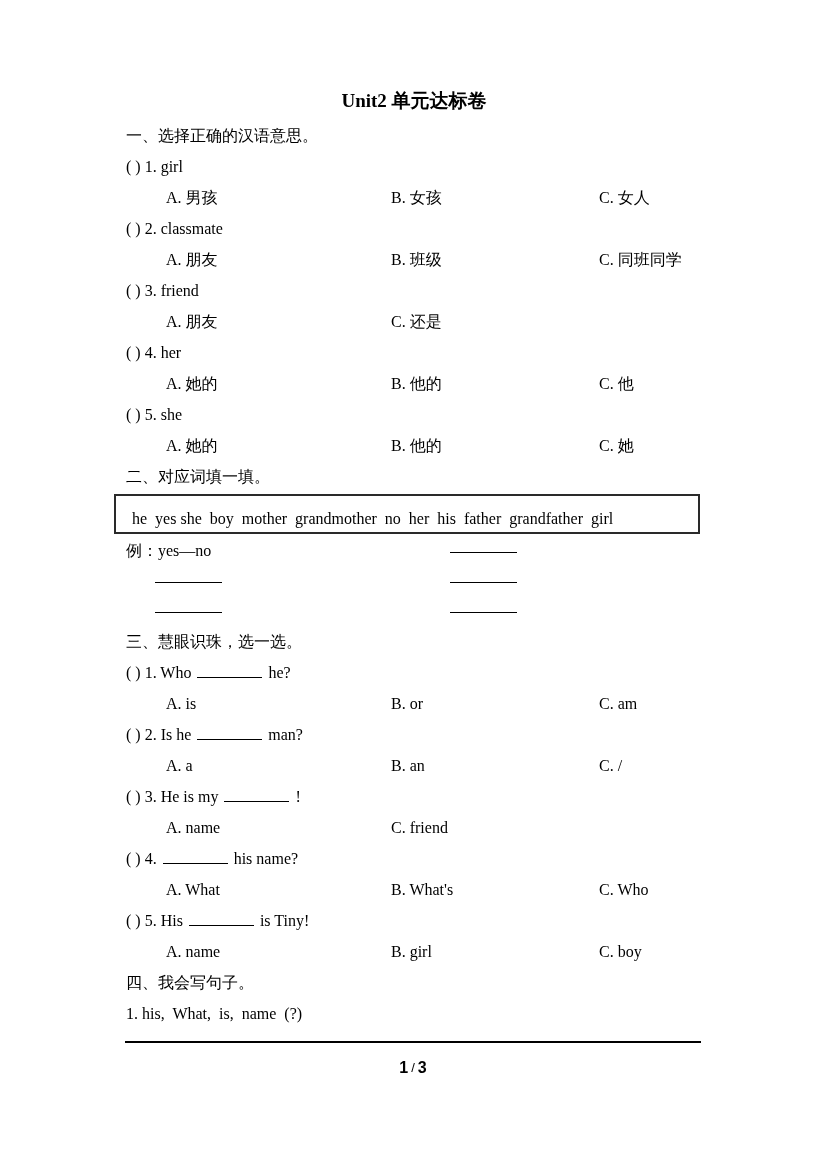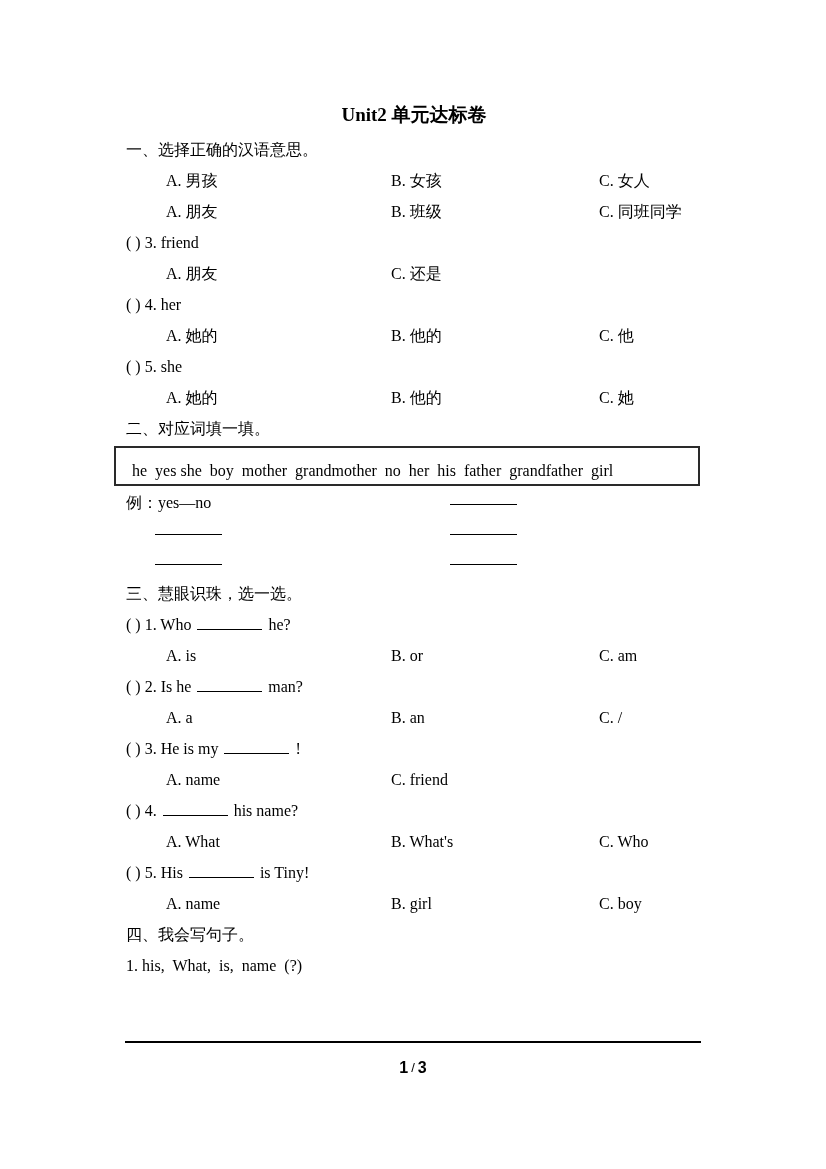--- a/index.html
+++ b/index.html
@@ -7,21 +7,21 @@
     position:relative;
     width:826px;height:1169px;
     background:#ffffff;
     color:#000;
     font-family:"Liberation Serif","DejaVu Serif",serif;
     font-size:16px;
     overflow:hidden;
   }
   .content{
     position:absolute;
-    left:126px;top:102px;
+    left:126px;top:88px;
     width:576px;
   }
   .title{
     text-align:center;
     font-size:19px;
     font-weight:bold;
     height:26px;
     line-height:26px;
     margin:0 0 6px 0;
   }
@@ -111,26 +111,28 @@
 </head>
 <body>
 
 <div class="page">
   <div class="content">
 
     <div class="title">Unit2 单元达标卷</div>
 
     <div class="line">一、选择正确的汉语意思。</div>
 
+    <div class="line">( ) 1. girl</div>
     <div class="opts">
       <span>A. 男孩</span>
       <span>B. 女孩</span>
       <span>C. 女人</span>
     </div>
 
+    <div class="line">( ) 2. classmate</div>
     <div class="opts">
       <span>A. 朋友</span>
       <span>B. 班级</span>
       <span>C. 同班同学</span>
     </div>
 
     <div class="line">( ) 3. friend</div>
     <div class="opts">
       <span>A. 朋友</span>
       <span>C. 还是</span>

